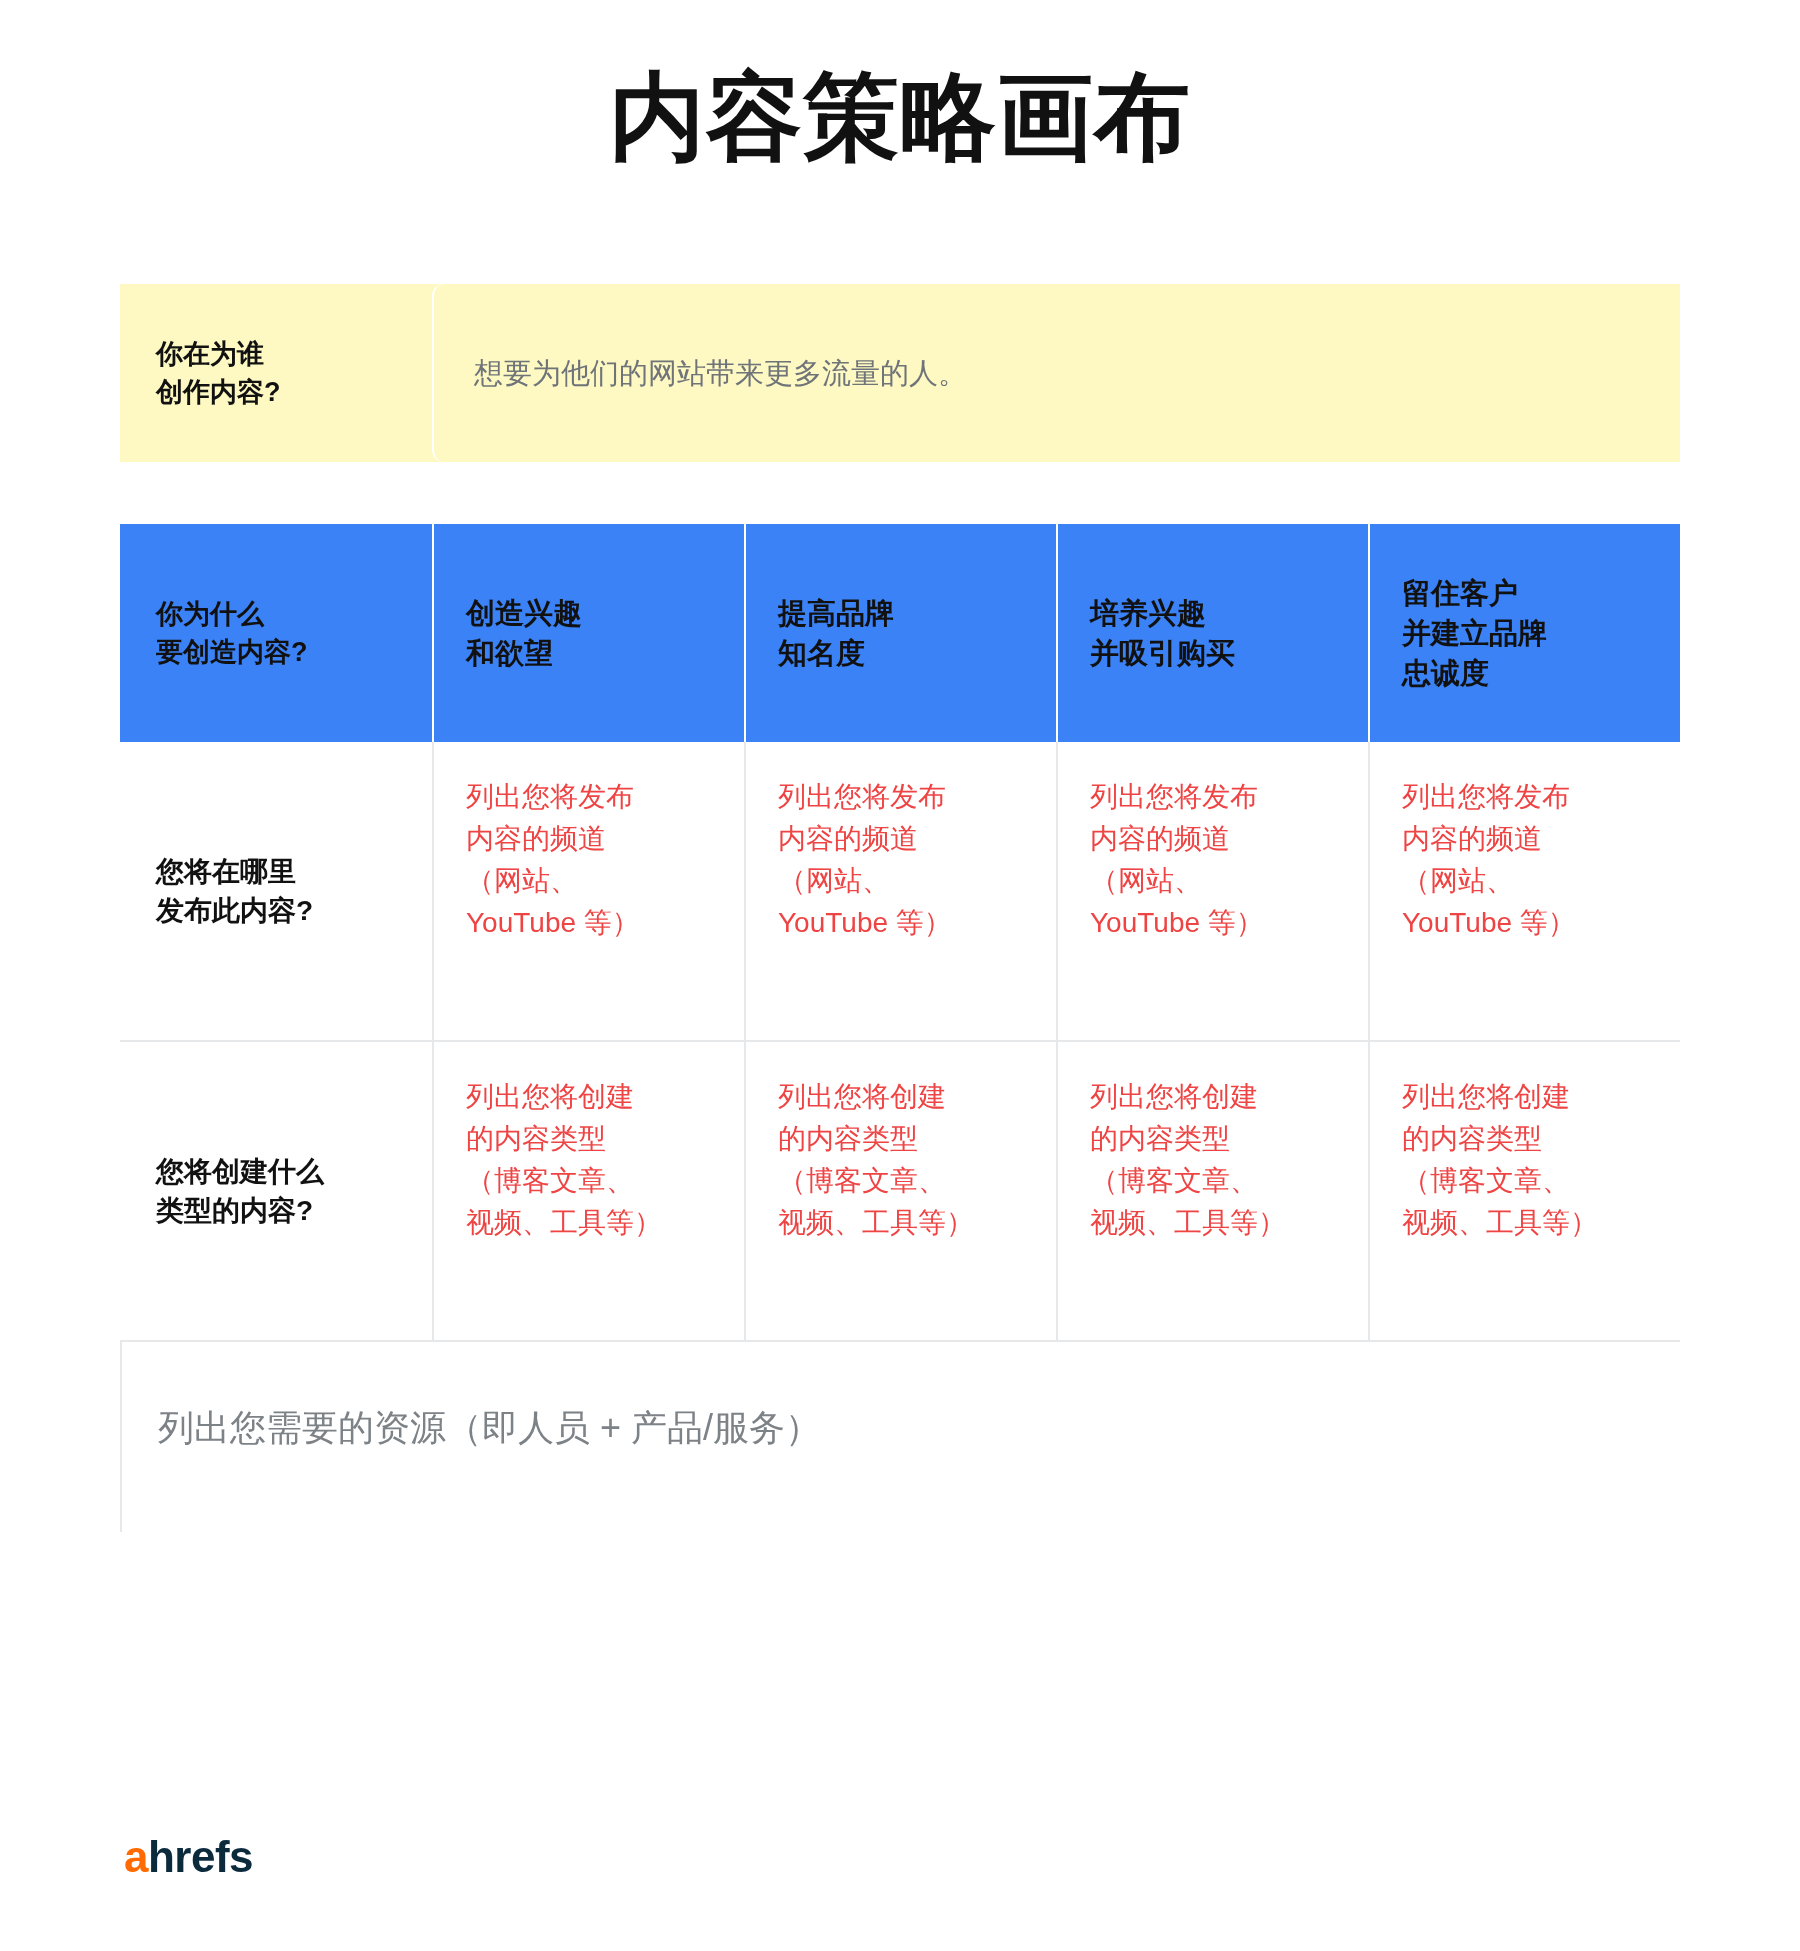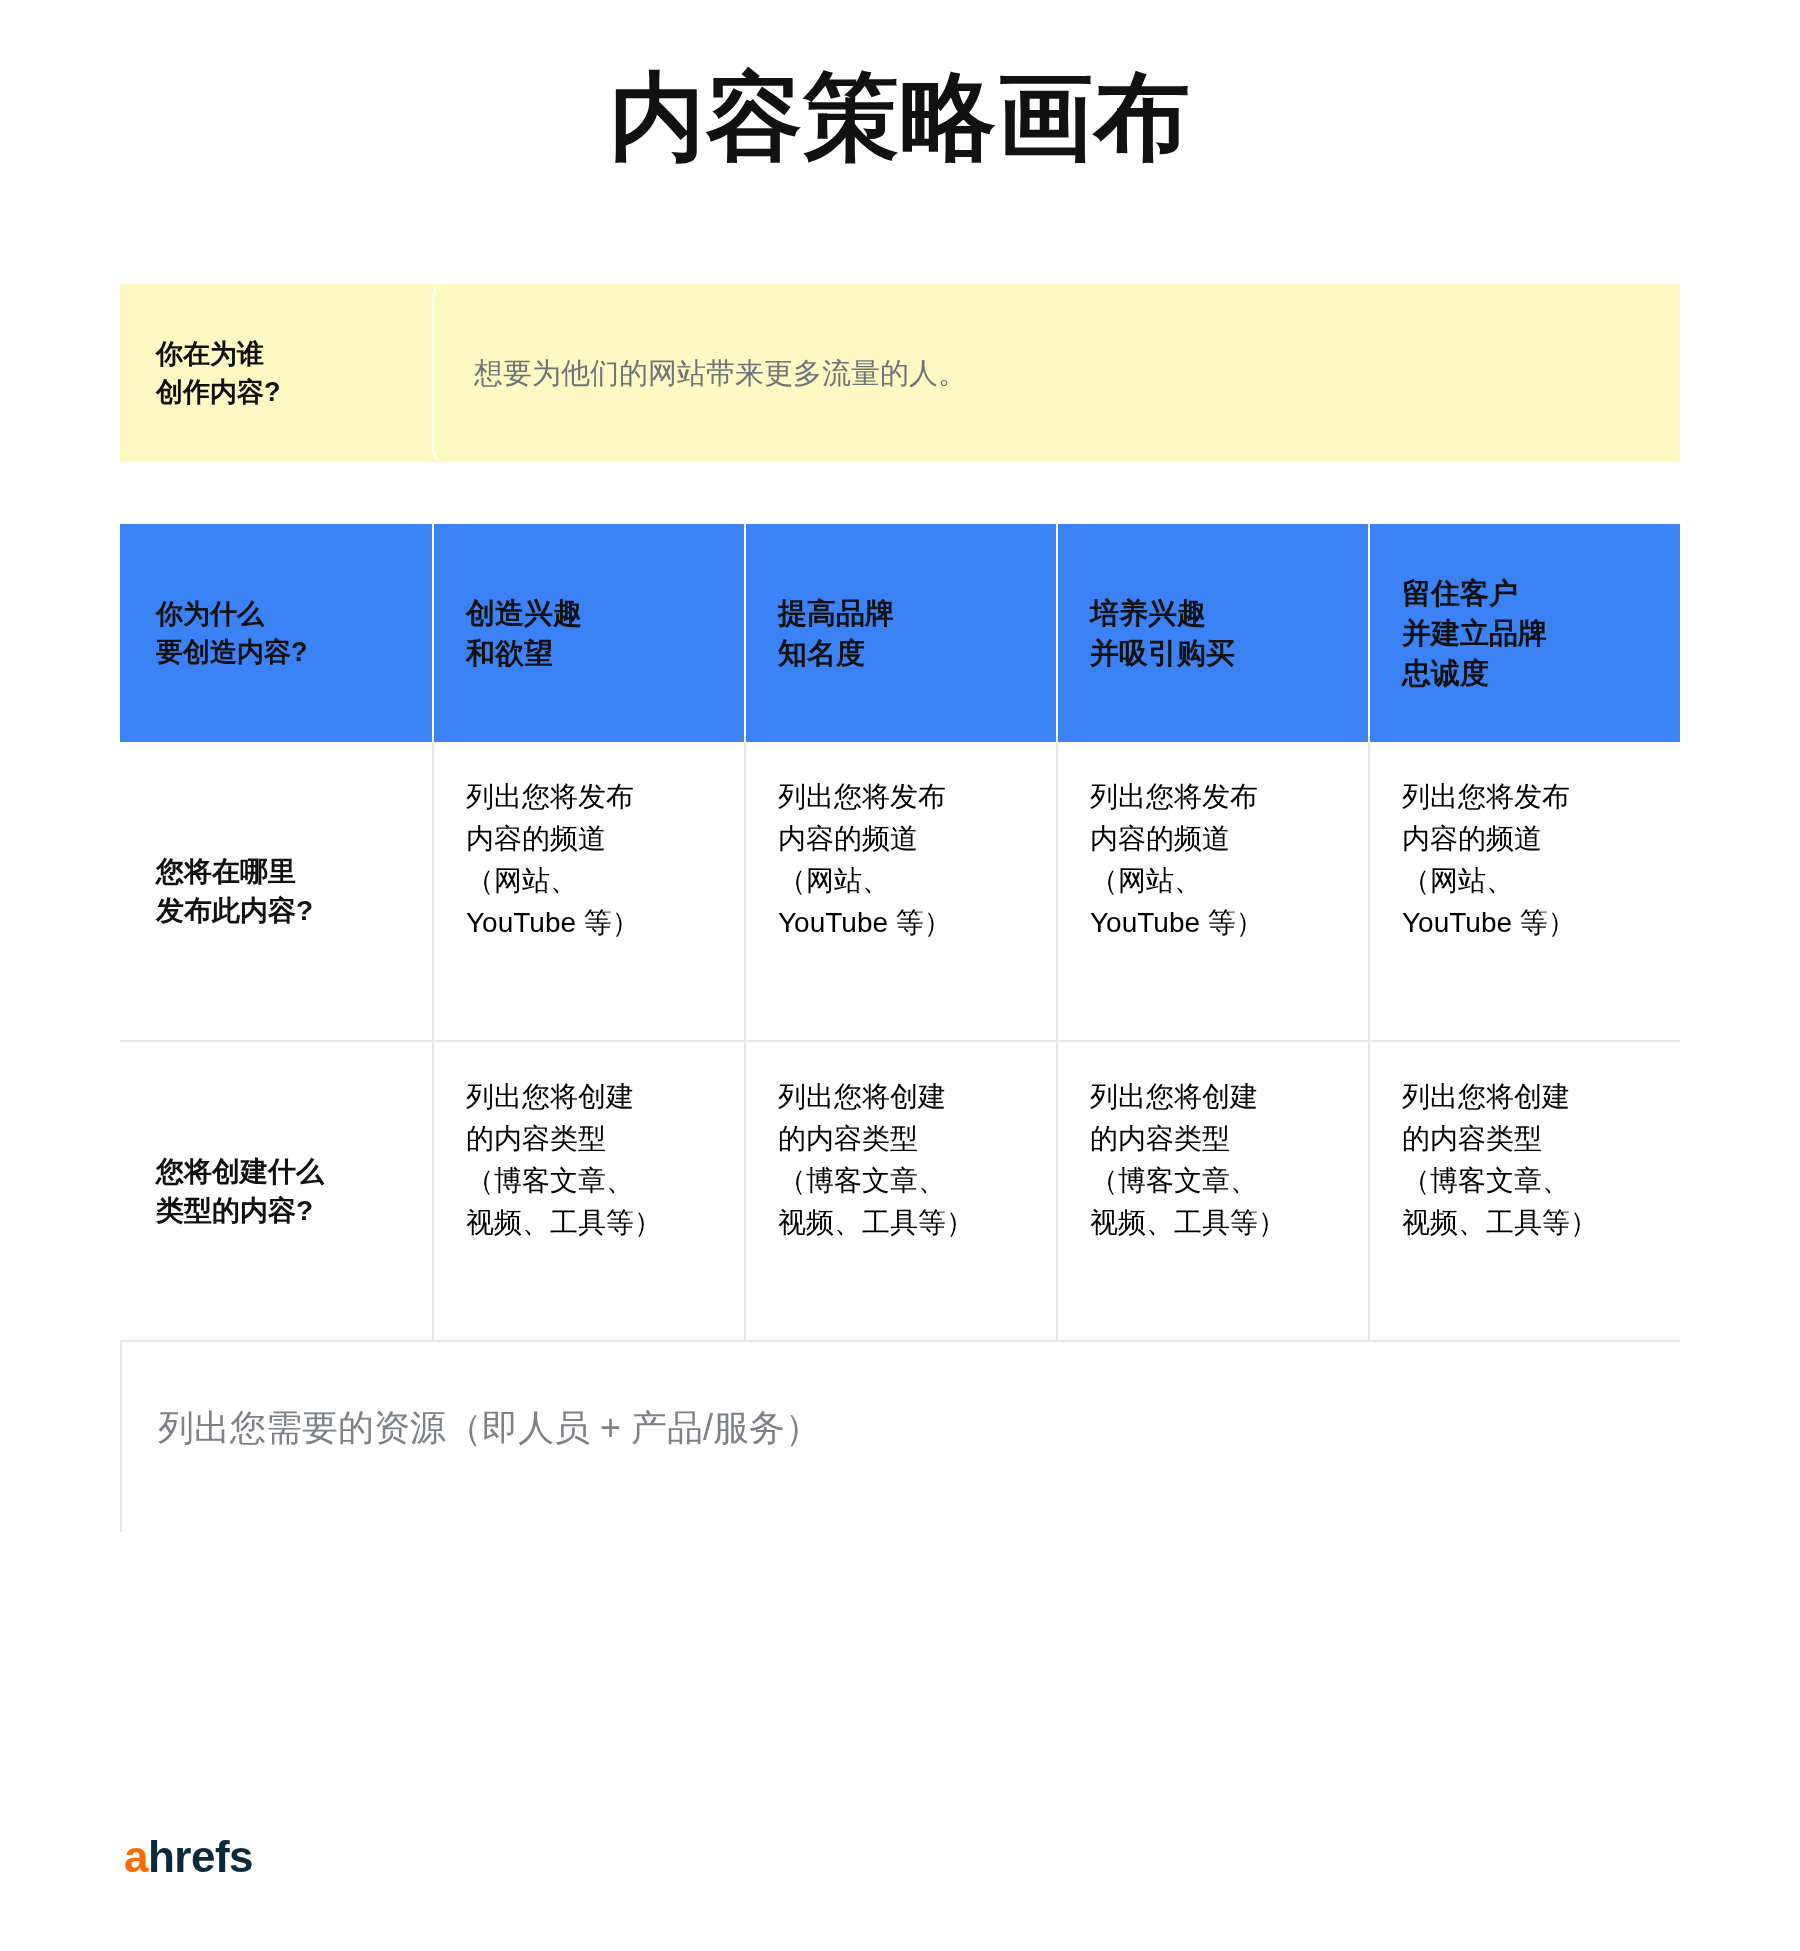--- a/index.html
+++ b/index.html
@@ -107,21 +107,21 @@
   }
   .row-body .label-cell {
     display: flex;
     align-items: center;
     font-size: 28px;
   }
   .body-cell {
     flex: 1 1 0;
     padding: 34px 26px 44px 32px;
     font-size: 28px;
-    color: #000000;
+    color: #ef4444;
     line-height: 1.5;
     white-space: pre-line;
     border-left: 2px solid #e6e8ea;
   }
 
   
   .row-res {
     min-height: 190px;
   }
   .row-res .label-cell {

